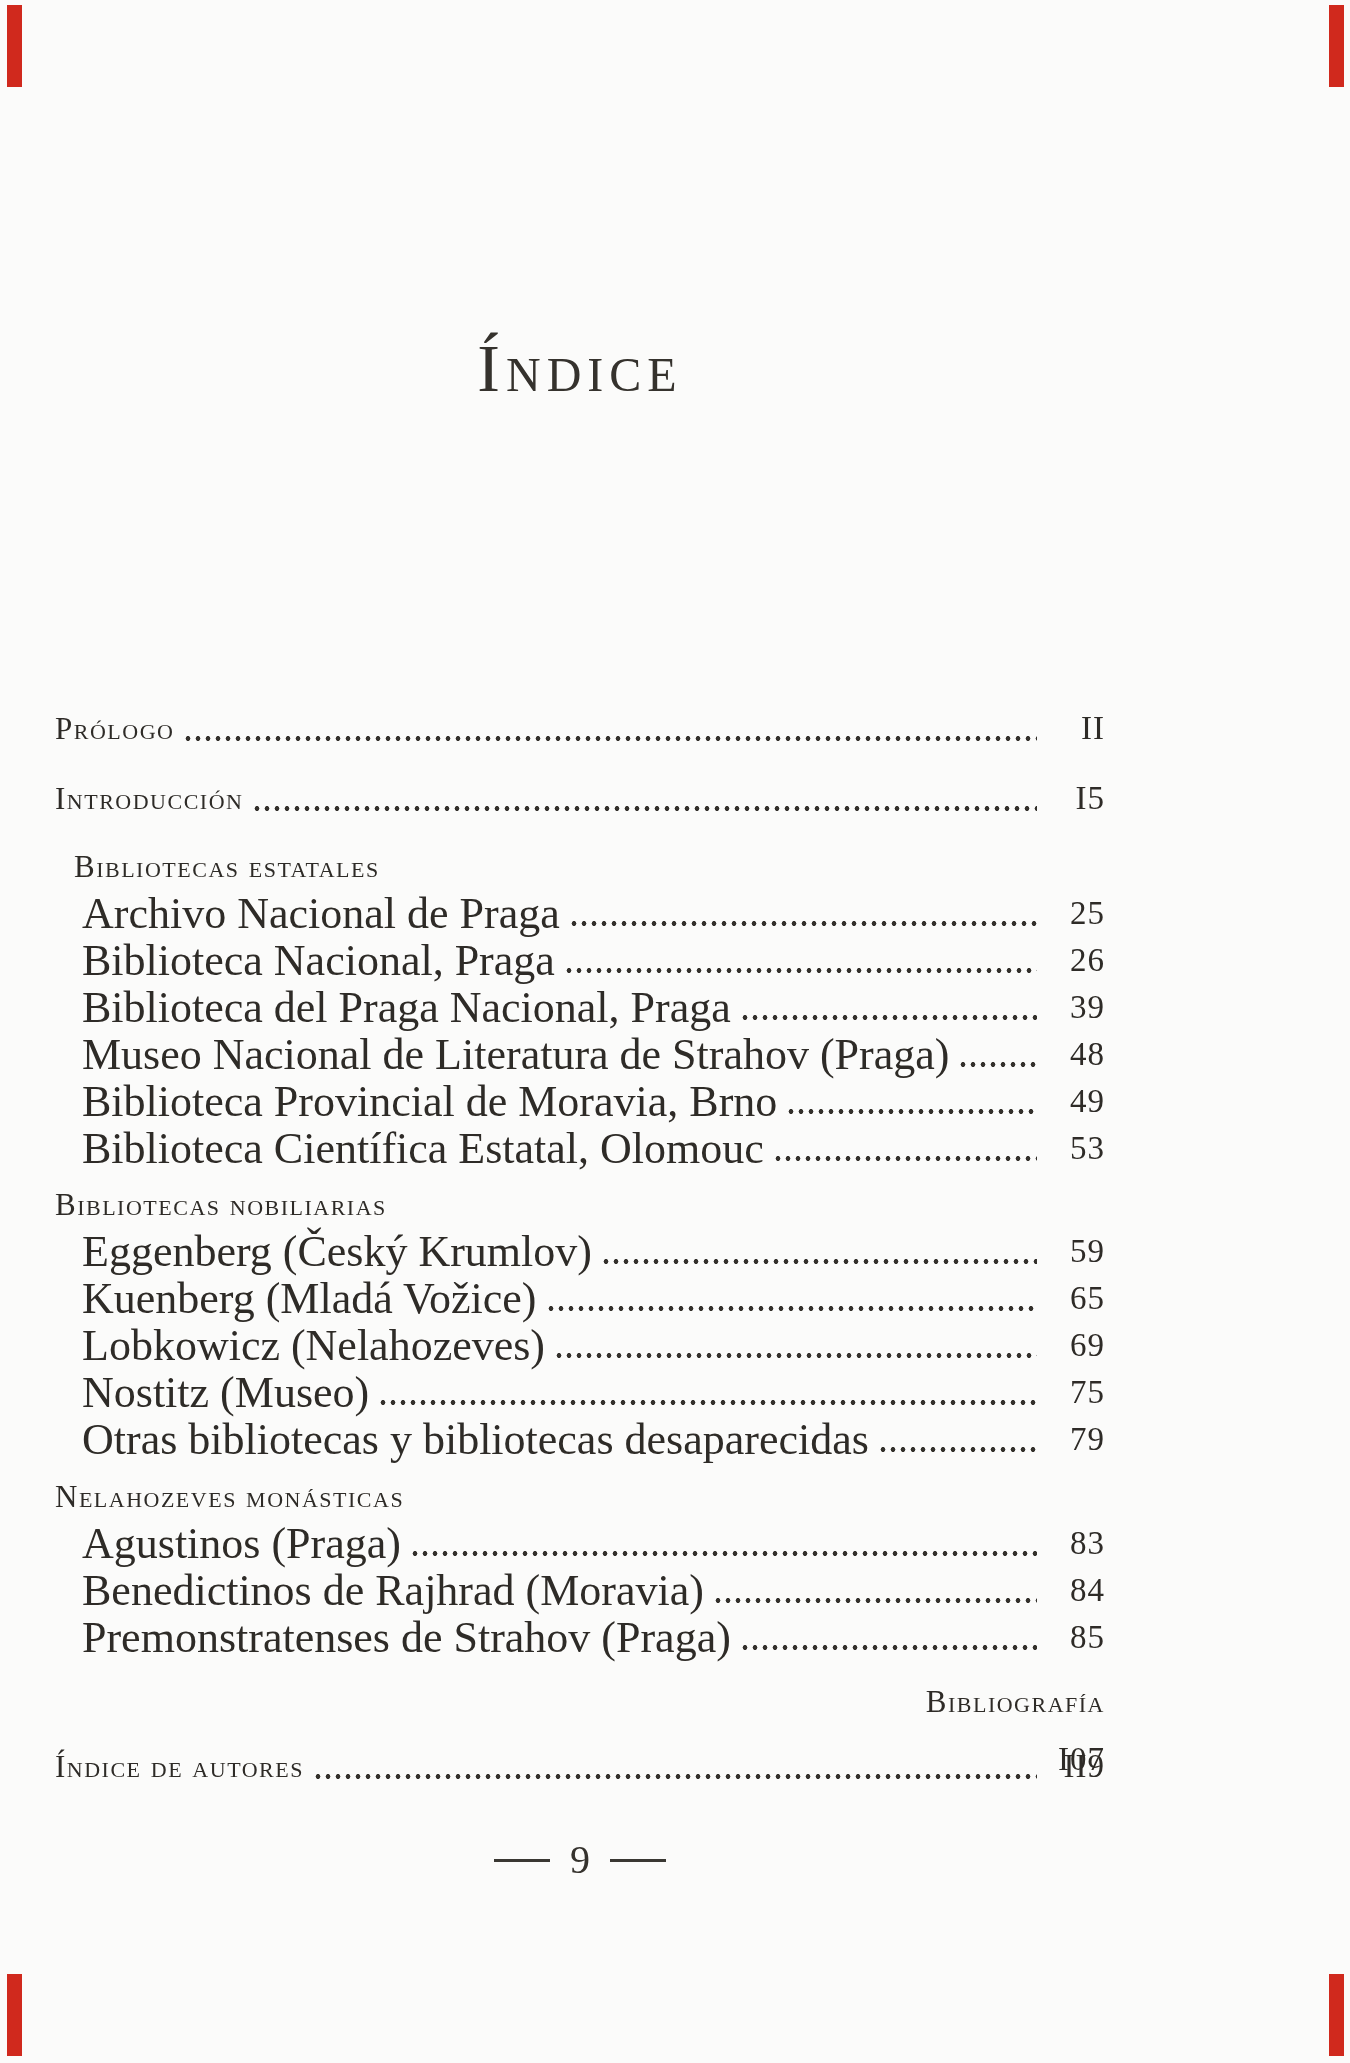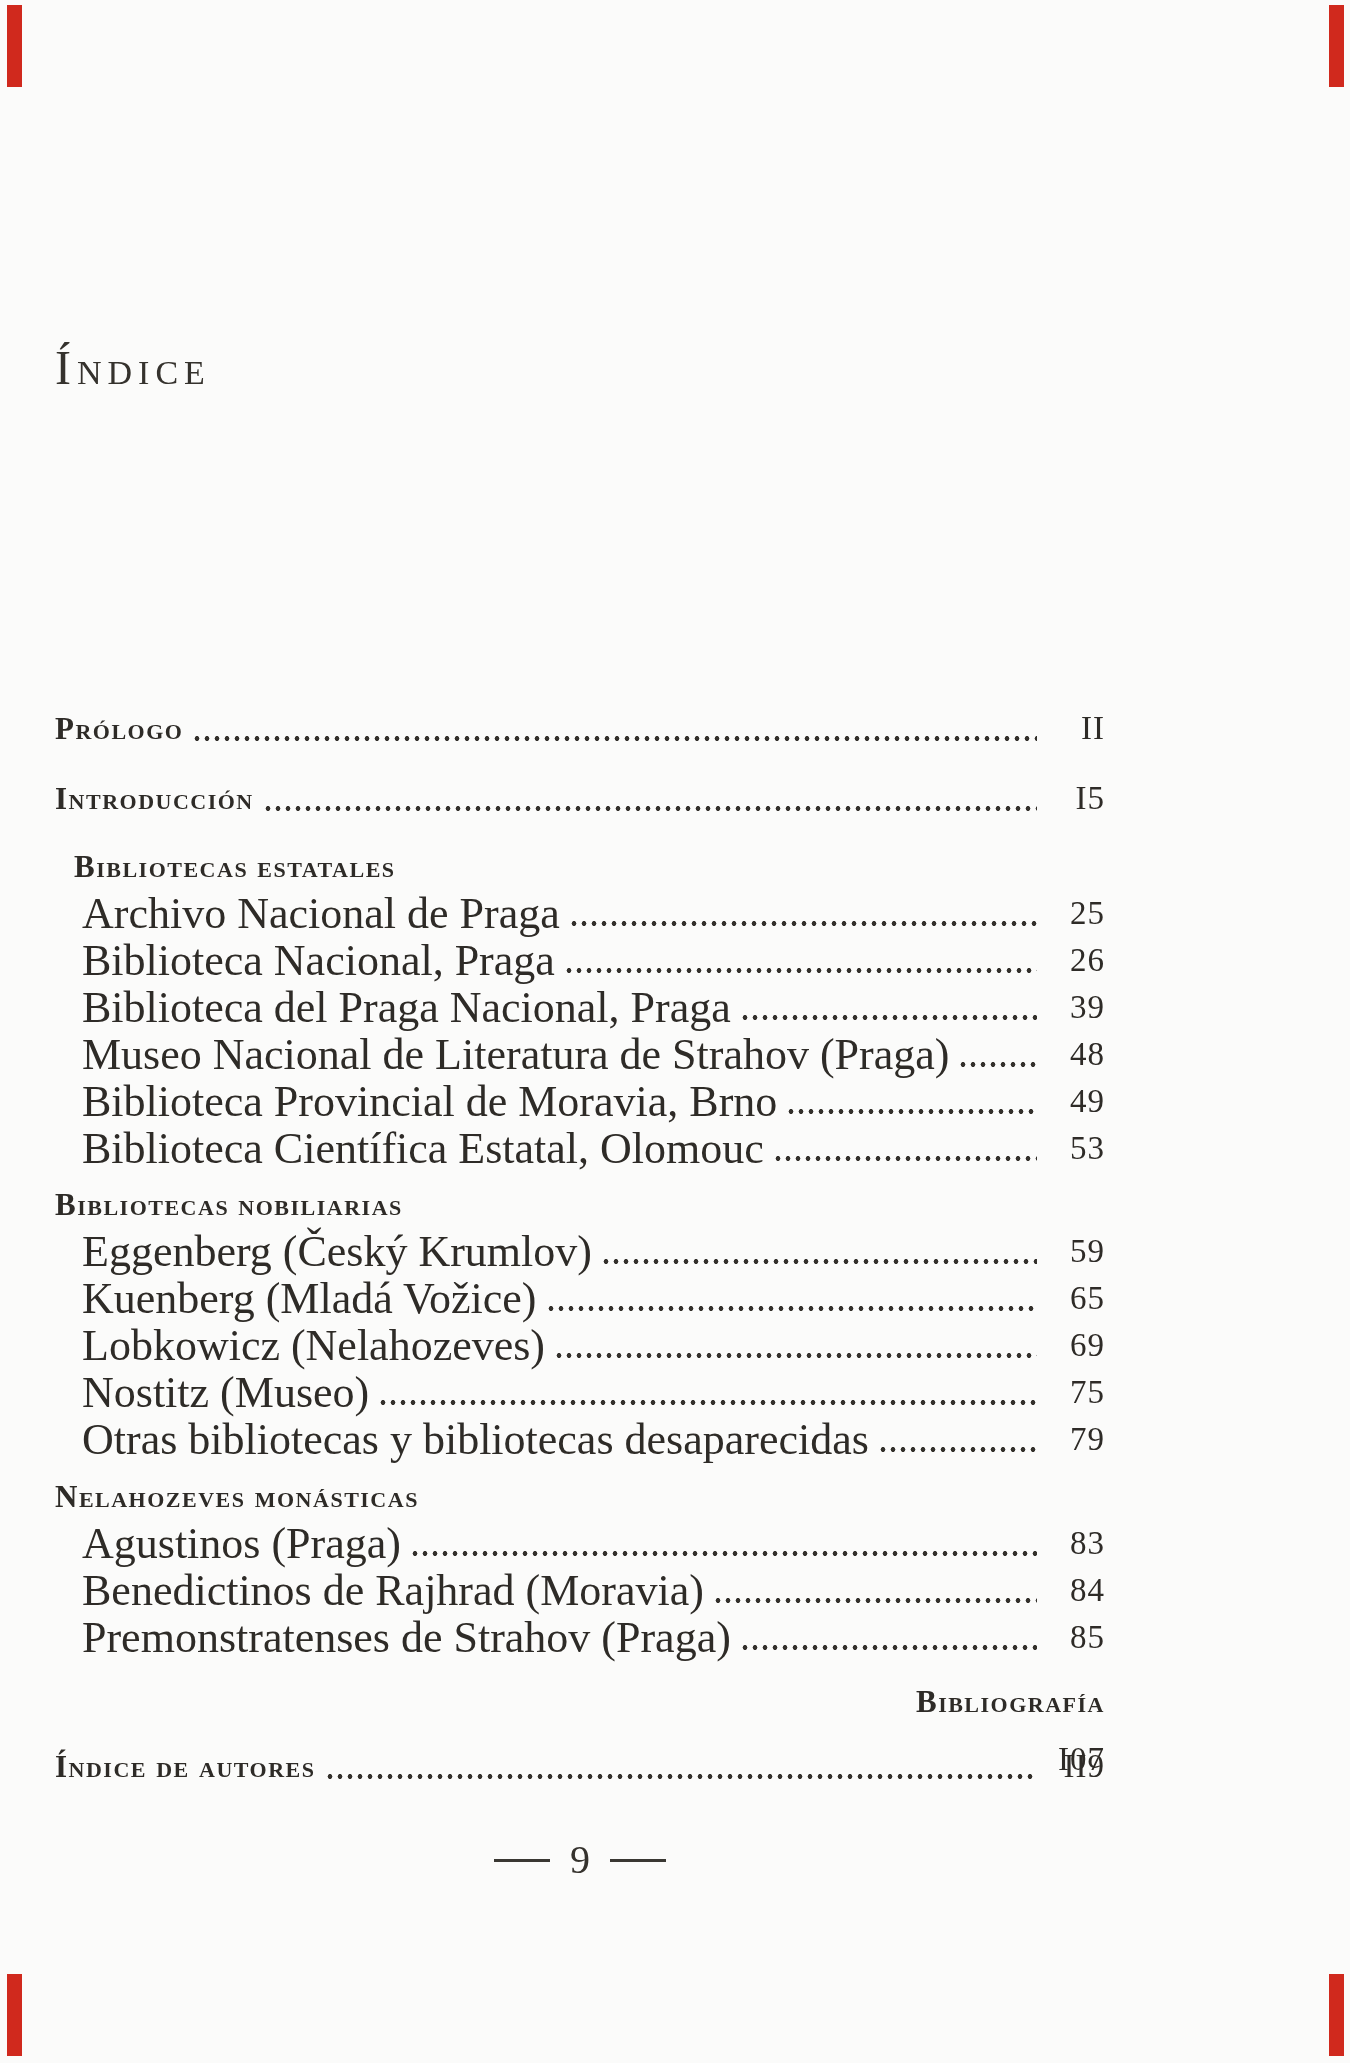--- a/index.html
+++ b/index.html
@@ -30,44 +30,43 @@
 
   .content {
     position: absolute;
     left: 55px;
     top: 0;
     width: 1050px; 
   }
 
   .doc-title {
     margin-top: 338px;
-    text-align: left;
+    text-align: center;
     font-variant: small-caps;
-    font-size: 48px;
+    font-size: 68px;
     line-height: 60px;
     letter-spacing: 6px;
     color: #35322d;
   }
 
   .row {
     display: flex;
     align-items: flex-end;
     height: 47px;
   }
   .row .label {
     white-space: nowrap;
     font-size: 44px;
     line-height: 47px;
   }
   .row.sc .label,
   .heading {
     font-variant: small-caps;
     font-size: 31px;
     letter-spacing: 1.5px;
-    font-weight: bold;
   }
   .heading {
     line-height: 47px;
     height: 47px;
   }
   .row.indent { margin-left: 27px; }
 
   .leader {
     flex: 1 1 auto;
     align-self: flex-end;

